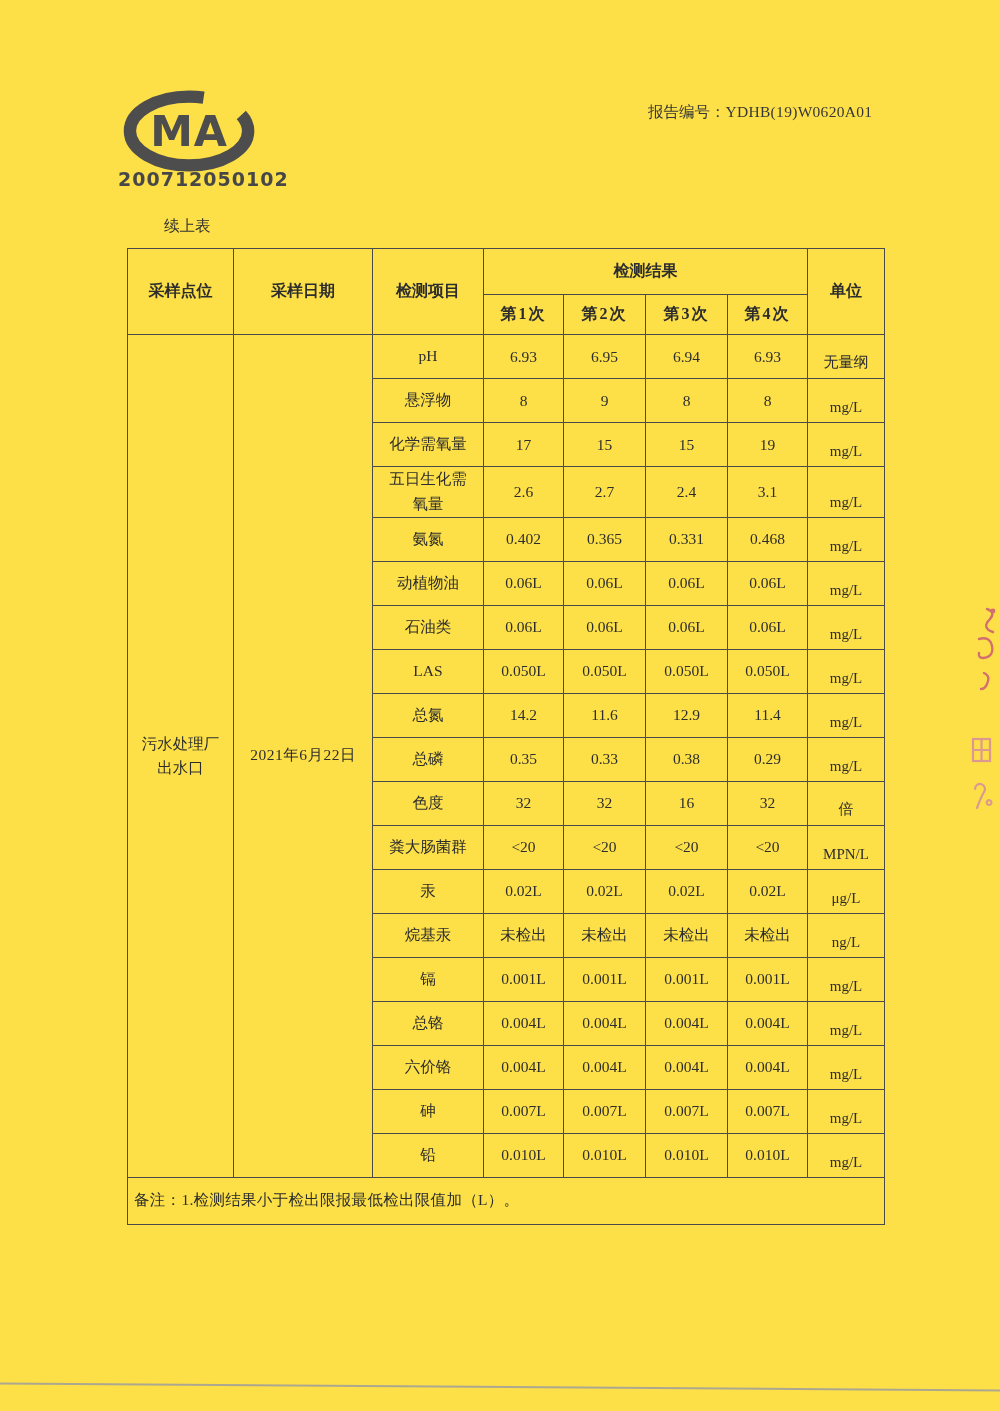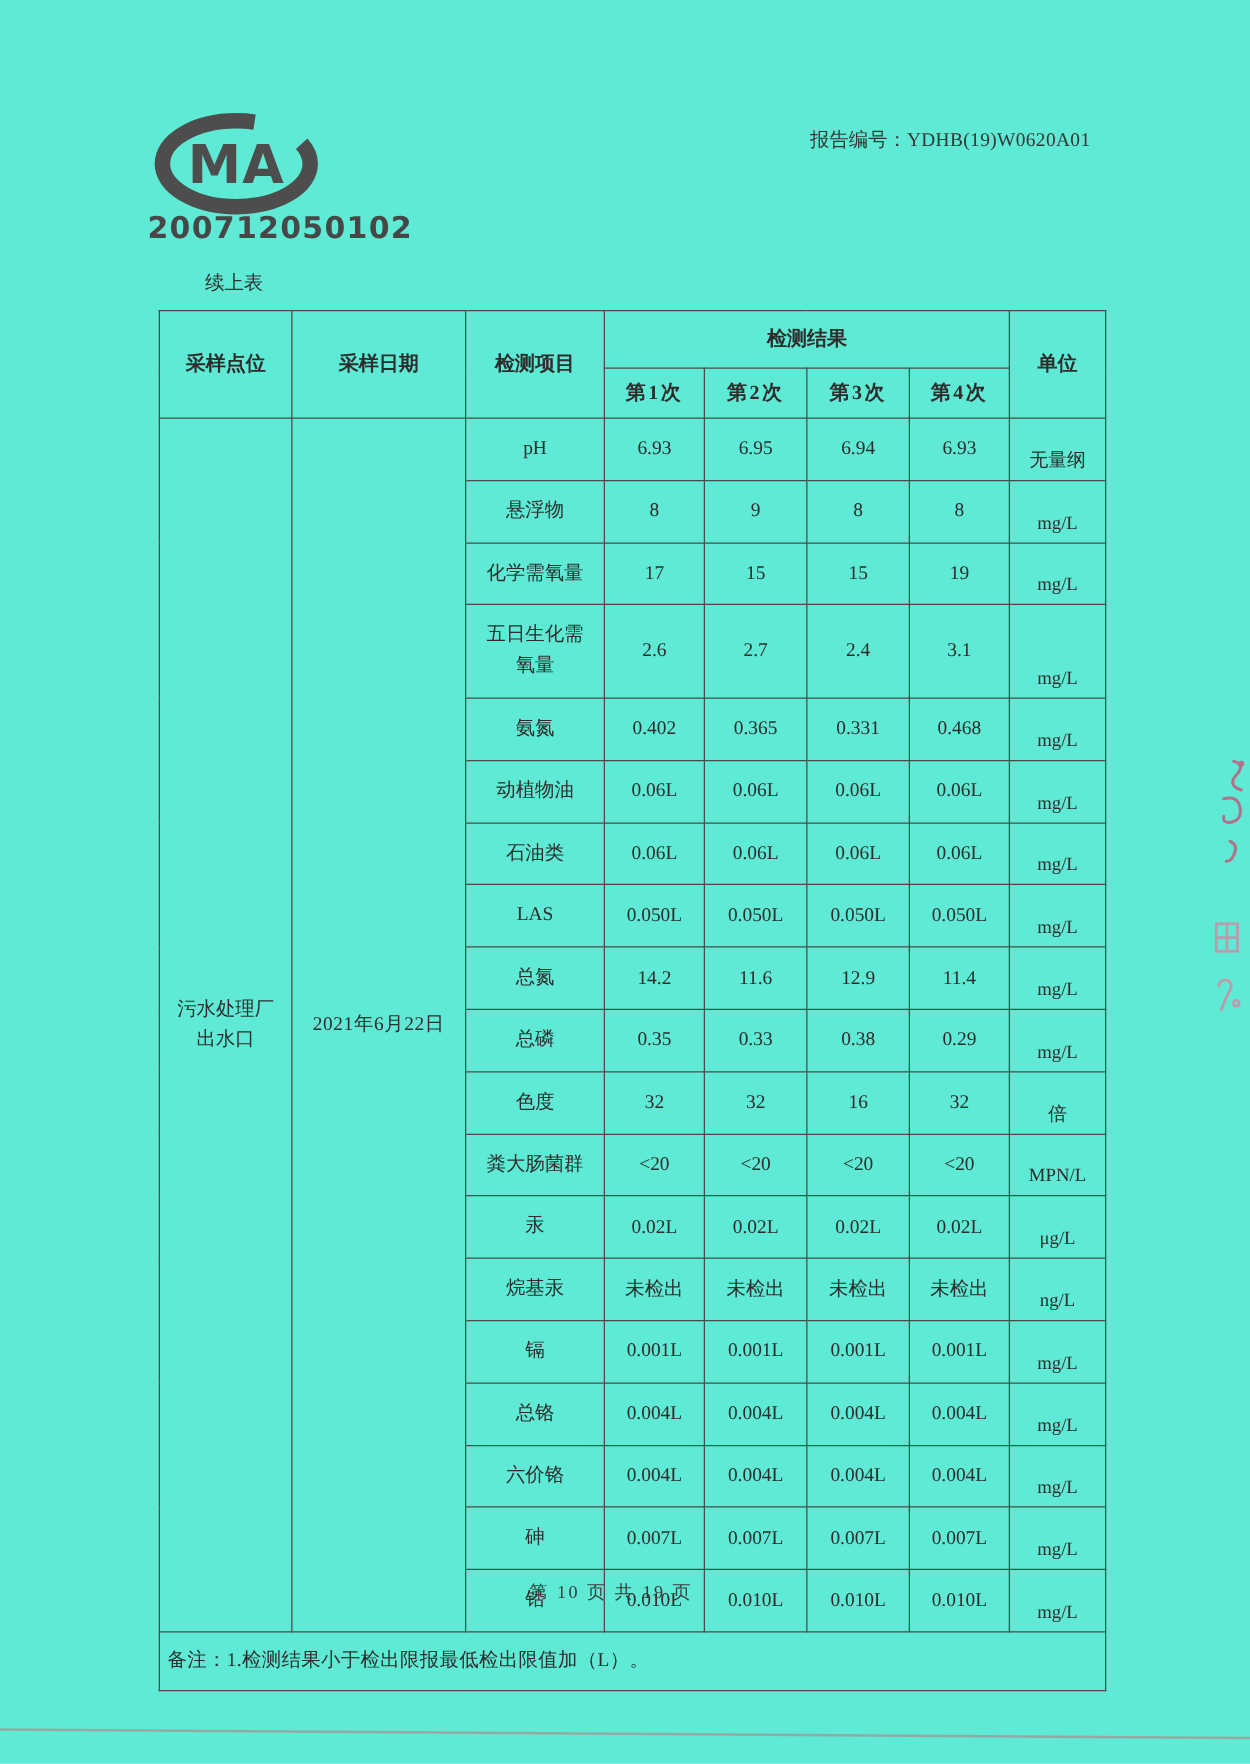--- a/index.html
+++ b/index.html
@@ -1,32 +1,32 @@
 <!DOCTYPE html>
 <html lang="zh"><head>
 <meta charset="utf-8">
 <style>
   html,body{margin:0;padding:0;}
   body{background:#e9e9e9;}
   .page{
     position:relative;
     width:1000px;height:1411px;
     margin:0 auto;
-    background:#5eead4;
+    background:#fde047;
     overflow:hidden;
     font-family:"Liberation Serif","DejaVu Serif",serif;
     color:#2e2e2e;
   }
 
   
   .cma-logo{position:absolute;left:116px;top:90px;width:148px;height:82px;}
   .cma-number{
     position:absolute;left:118px;top:168px;
     font-family:"DejaVu Sans","Liberation Sans",sans-serif;
-    font-weight:700;font-size:24px;letter-spacing:1px;color:#474747;
+    font-weight:700;font-size:19px;letter-spacing:1px;color:#474747;
   }
 
   
   .report-no{position:absolute;left:648px;top:102px;font-size:15.5px;color:#363636;}
   .report-no .val{font-family:"Liberation Serif","DejaVu Serif",serif;letter-spacing:.3px;}
 
   
   .table-caption{position:absolute;left:164px;top:216px;font-size:15.5px;color:#303030;}
 
   
@@ -39,21 +39,21 @@
     padding:0 8px;overflow:hidden;
   }
   thead th{font-weight:700;font-size:16px;}
   thead tr.h1{height:46px;}
   thead tr.h2{height:40px;}
   thead tr.h2 th{letter-spacing:2px;}
   tbody tr{height:44px;}
   tbody tr.tall{height:47px;}
   td.point-cell{line-height:1.55;padding:12px 10px;font-size:15.5px;}
   td.date-cell{letter-spacing:.5px;}
-  td.item-cell{line-height:1.6;padding:12px 10px;}
+  td.item-cell{line-height:1.6;padding:0 10px;}
   td.unit-cell{vertical-align:bottom;padding-bottom:6px;font-size:15px;}
   tr.remark-row{height:47px;}
   tr.remark-row td{text-align:left;padding:0 6px;font-size:15.5px;letter-spacing:.3px;margin-left:24px;}
 
   
   .page-footer{
     position:absolute;left:0;right:22px;top:1264px;
     text-align:center;font-size:14.5px;letter-spacing:2px;color:#3a3a3a;
   }
 
@@ -267,21 +267,20 @@
     </tr>
         </tbody>
       <tfoot>
         <tr class="remark-row">
           <td colspan="8">备注：1.检测结果小于检出限报最低检出限值加（L）。</td>
         </tr>
       </tfoot>
     </table>
   </div>
 
-  <div class="page-footer">第 10 页 共 19 页</div>
 
   <svg class="pink-mark m1" width="28" height="100" viewBox="0 0 28 100" aria-hidden="true">
     <path d="M15 6 q9 3 3 10 q-9 9 3 13 M7 36 q11 -3 13 7 q2 11 -9 12 q-5 0 -4 -5 M12 70 q7 3 3 11 q-2 5 -6 5" fill="none" stroke="#c9537a" stroke-width="2.4" stroke-linecap="round"></path>
     <circle cx="21" cy="8" r="2.4" fill="#c9537a"></circle>
   </svg>
   <svg class="pink-mark m2" width="34" height="84" viewBox="0 0 34 84" aria-hidden="true">
     <rect x="8" y="6" width="17" height="22" fill="none" stroke="#d488a3" stroke-width="2.2"></rect>
     <path d="M16.5 6 v22 M8 17 h17" fill="none" stroke="#d488a3" stroke-width="2.2"></path>
     <path d="M10 56 a5 5 0 1 1 9 3 q-3 5 -7 16 M24 72 a2.4 2.4 0 1 1 0.1 0" fill="none" stroke="#d488a3" stroke-width="2.2" stroke-linecap="round"></path>
   </svg>

